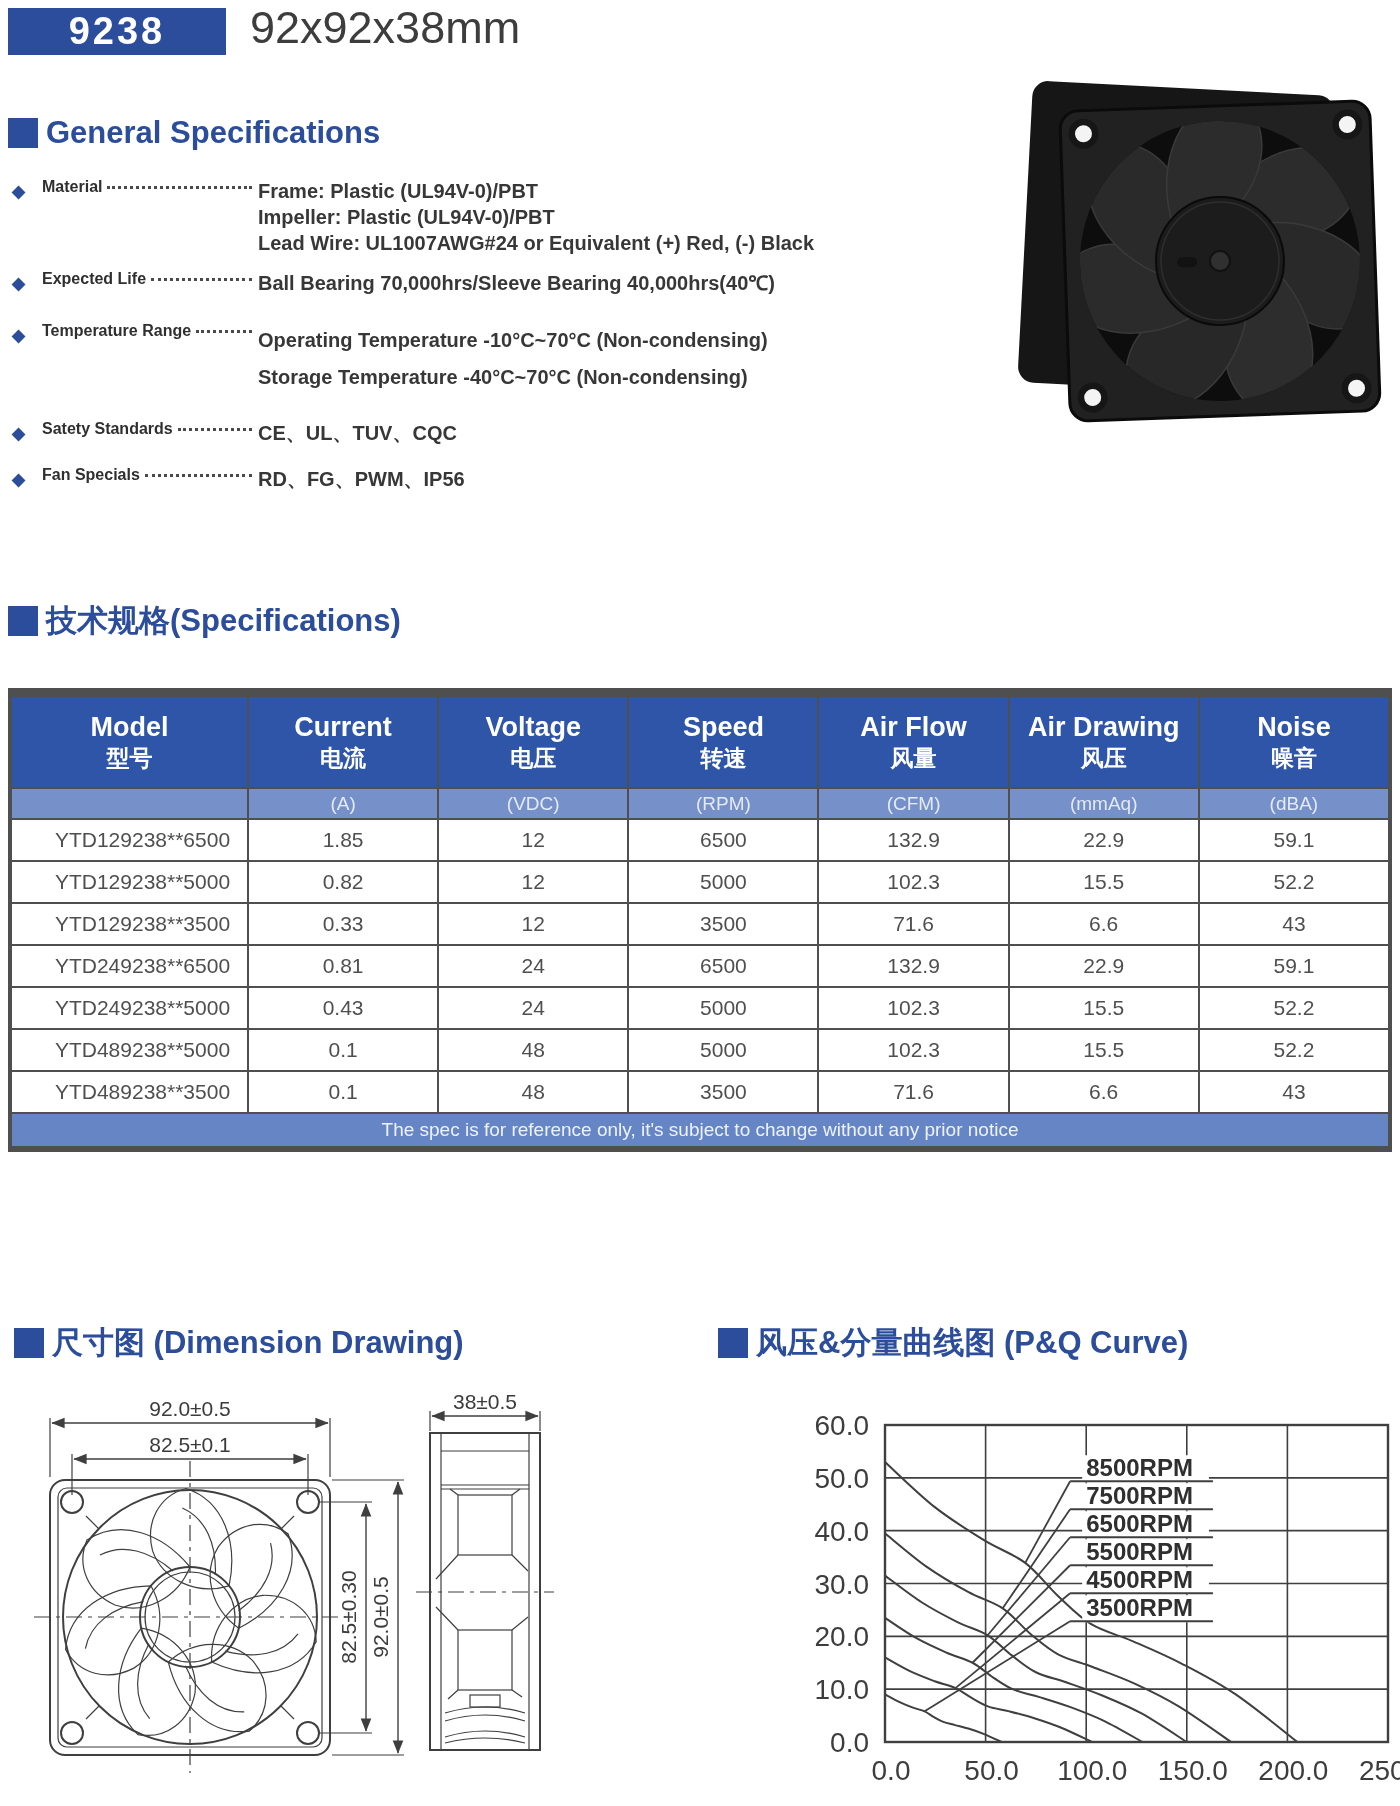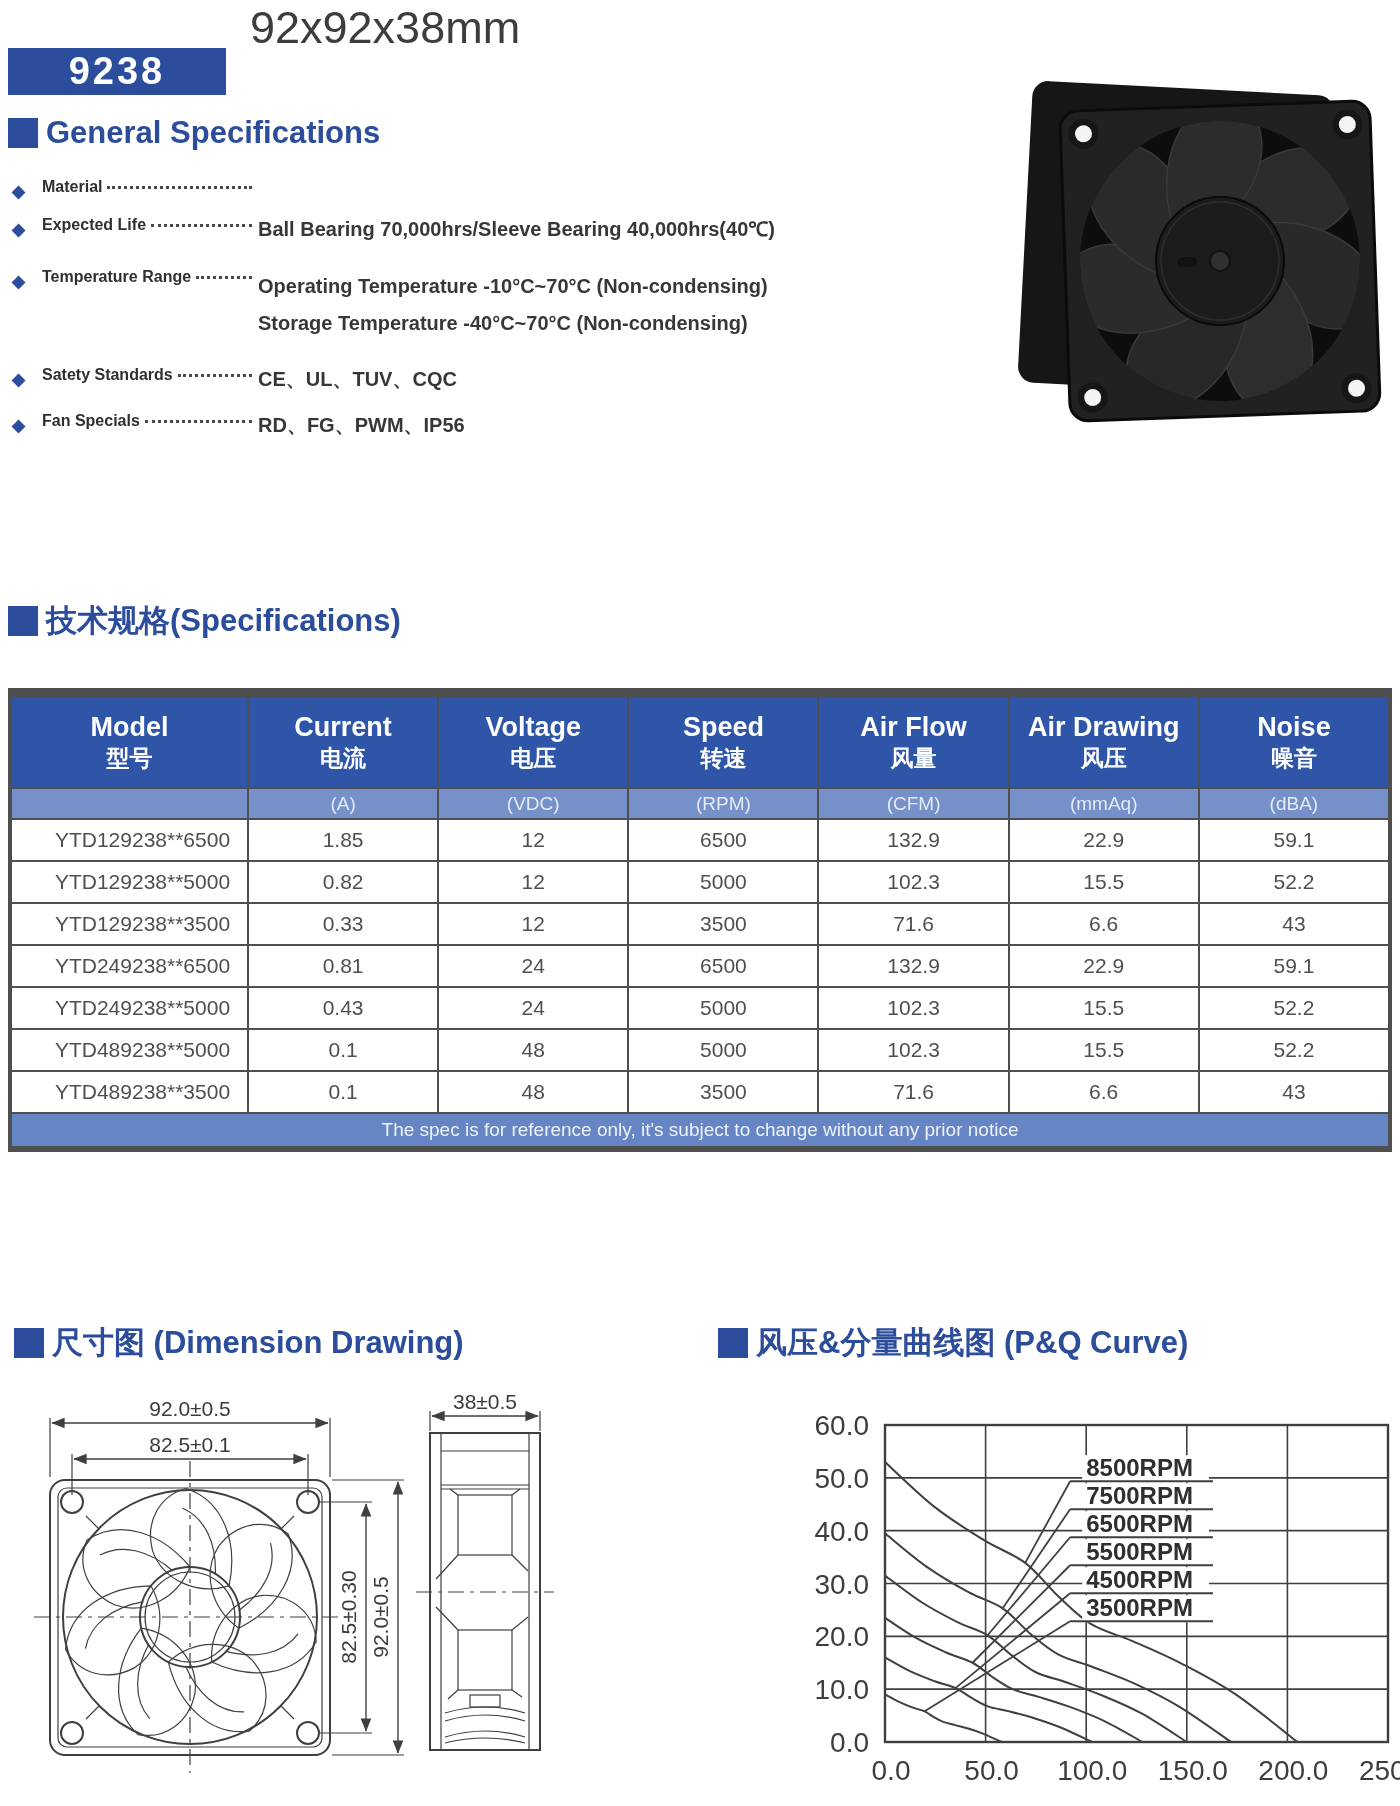--- a/index.html
+++ b/index.html
@@ -5,21 +5,21 @@
   * { margin:0; padding:0; box-sizing:border-box; }
   html,body { background:#ffffff; }
   .page {
     position:relative; width:1400px; height:1806px; background:#fff;
     font-family:"Liberation Sans", sans-serif; overflow:hidden;
   }
   
   .model-badge {
     position:absolute; left:8px; top:8px; width:218px; height:47px;
     background:#2b4d9b; color:#fff; display:flex; align-items:center; justify-content:center;
-    font-size:38px; font-weight:bold; letter-spacing:3px;margin-top:40px;
+    font-size:38px; font-weight:bold; letter-spacing:3px;
   }
   .size-title {
     position:absolute; left:250px; top:2px; font-size:45px; font-weight:normal; color:#3d3d3d;
   }
   
   .sec-h { position:absolute; display:flex; align-items:center; gap:8px; }
   .sec-sq { width:30px; height:30px; background:#2b4d9b; flex:0 0 auto; }
   .sec-t { font-size:31px; font-weight:bold; color:#2b4d9b; white-space:nowrap; }
   
   .spec-list { position:absolute; left:12px; top:178px; width:880px; }
@@ -109,20 +109,25 @@
     <div class="sec-t">General Specifications</div>
   </div>
 
   <div class="spec-list">
     <div class="spec-row mb14">
       <span class="diamond">◆</span>
       <span class="spec-label">
           <span class="lt">Material</span>
           <span class="dots"></span>
         </span>
+      <span class="spec-vals">
+        <div>Frame: Plastic (UL94V-0)/PBT</div>
+        <div>Impeller: Plastic (UL94V-0)/PBT</div>
+        <div>Lead Wire: UL1007AWG#24 or Equivalent (+) Red, (-) Black</div>
+      </span>
     </div>
     <div class="spec-row mb26">
       <span class="diamond">◆</span>
       <span class="spec-label">
           <span class="lt">Expected Life</span>
           <span class="dots"></span>
         </span>
       <span class="spec-vals">
         <div>Ball Bearing 70,000hrs/Sleeve Bearing 40,000hrs(40℃)</div>
       </span>

